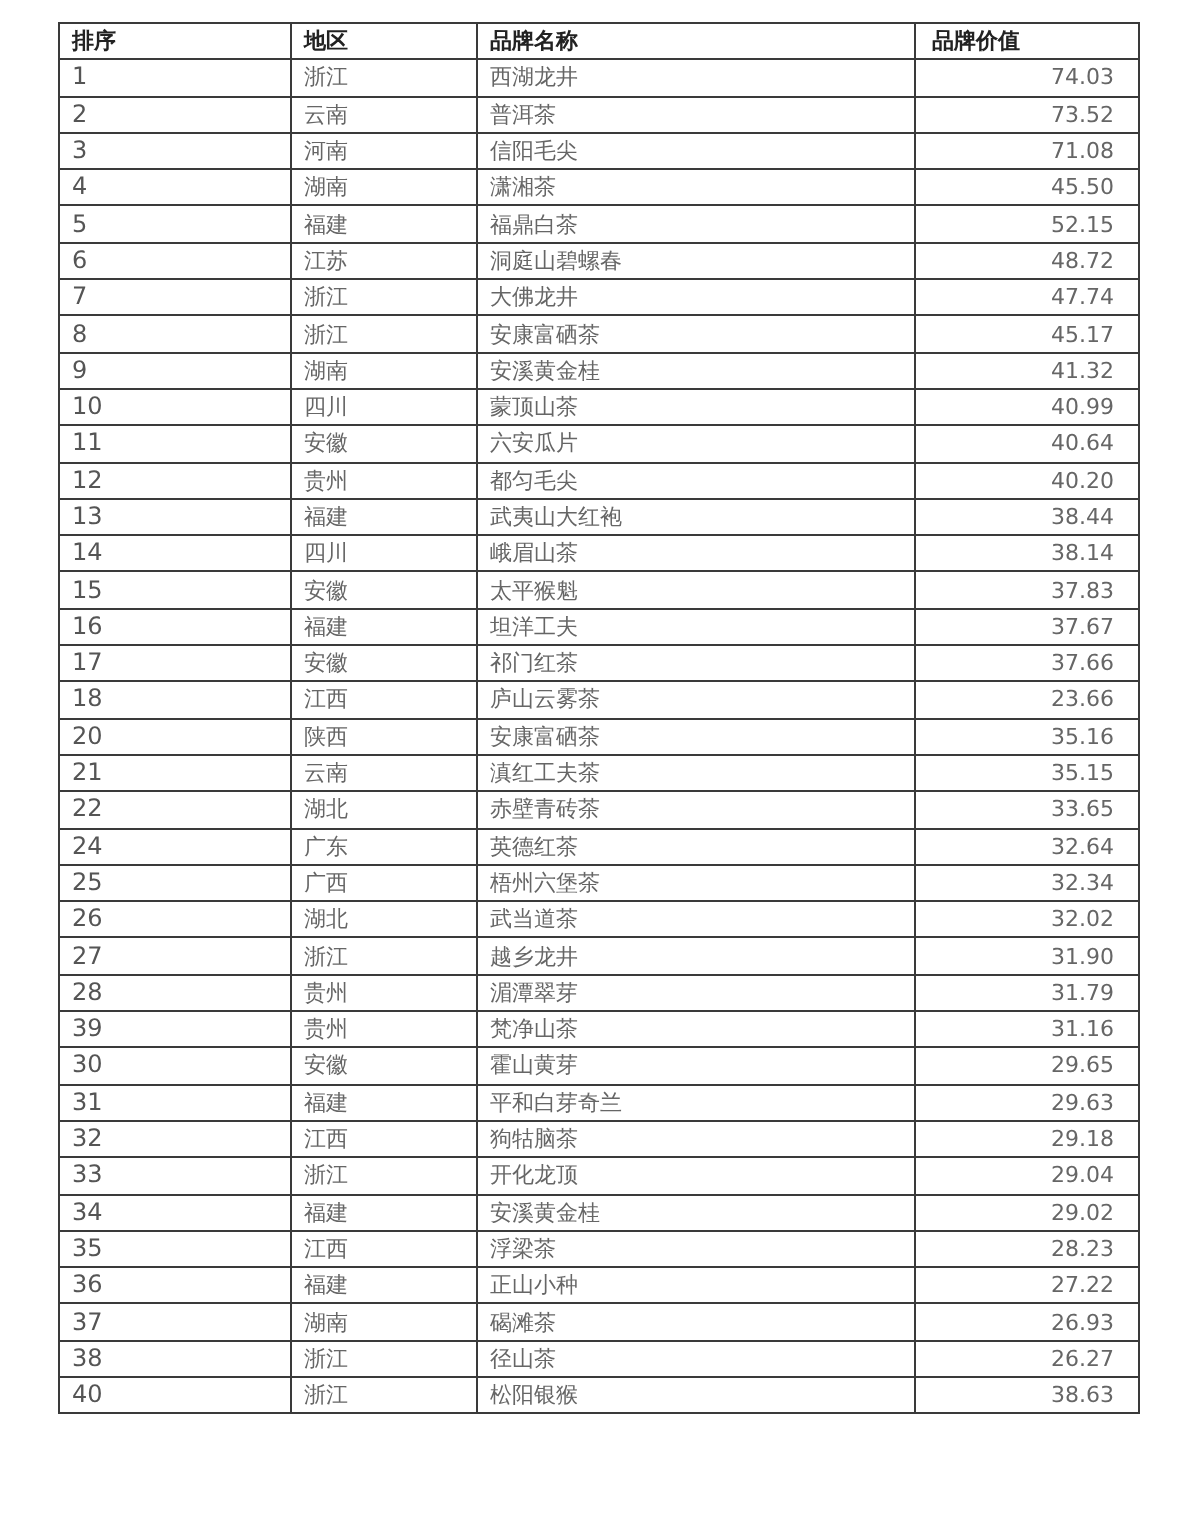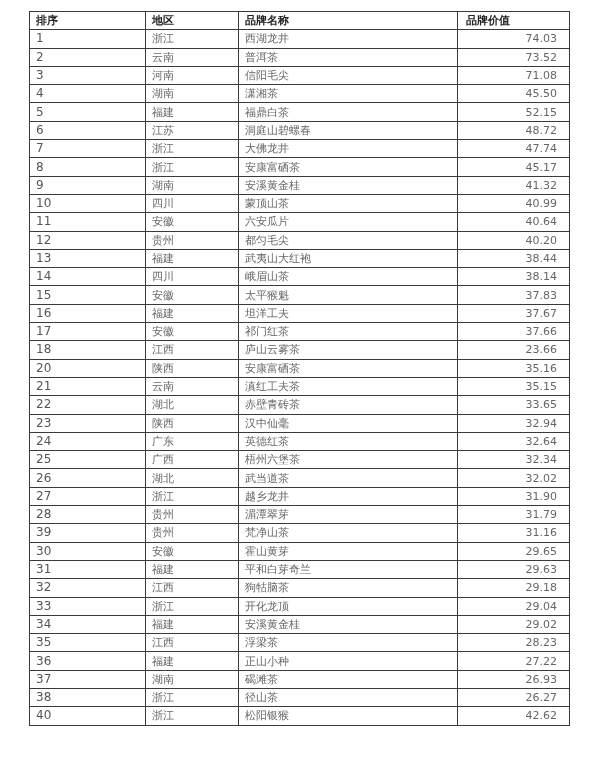--- a/index.html
+++ b/index.html
@@ -200,26 +200,20 @@
           <td class="brand">滇红工夫茶</td>
           <td class="value">35.15</td>
         </tr>
         <tr>
           <td class="rank">22</td>
           <td class="region">湖北</td>
           <td class="brand">赤壁青砖茶</td>
           <td class="value">33.65</td>
         </tr>
         <tr>
-          <td class="rank">23</td>
-          <td class="region">陕西</td>
-          <td class="brand">汉中仙毫</td>
-          <td class="value">32.94</td>
-        </tr>
-        <tr>
           <td class="rank">24</td>
           <td class="region">广东</td>
           <td class="brand">英德红茶</td>
           <td class="value">32.64</td>
         </tr>
         <tr>
           <td class="rank">25</td>
           <td class="region">广西</td>
           <td class="brand">梧州六堡茶</td>
           <td class="value">32.34</td>
@@ -299,17 +293,17 @@
         <tr>
           <td class="rank">38</td>
           <td class="region">浙江</td>
           <td class="brand">径山茶</td>
           <td class="value">26.27</td>
         </tr>
         <tr>
           <td class="rank">40</td>
           <td class="region">浙江</td>
           <td class="brand">松阳银猴</td>
-          <td class="value">42.62</td>
+          <td class="value">38.63</td>
         </tr>
       </tbody>
   </table>
 </div>
 
 </body></html>

